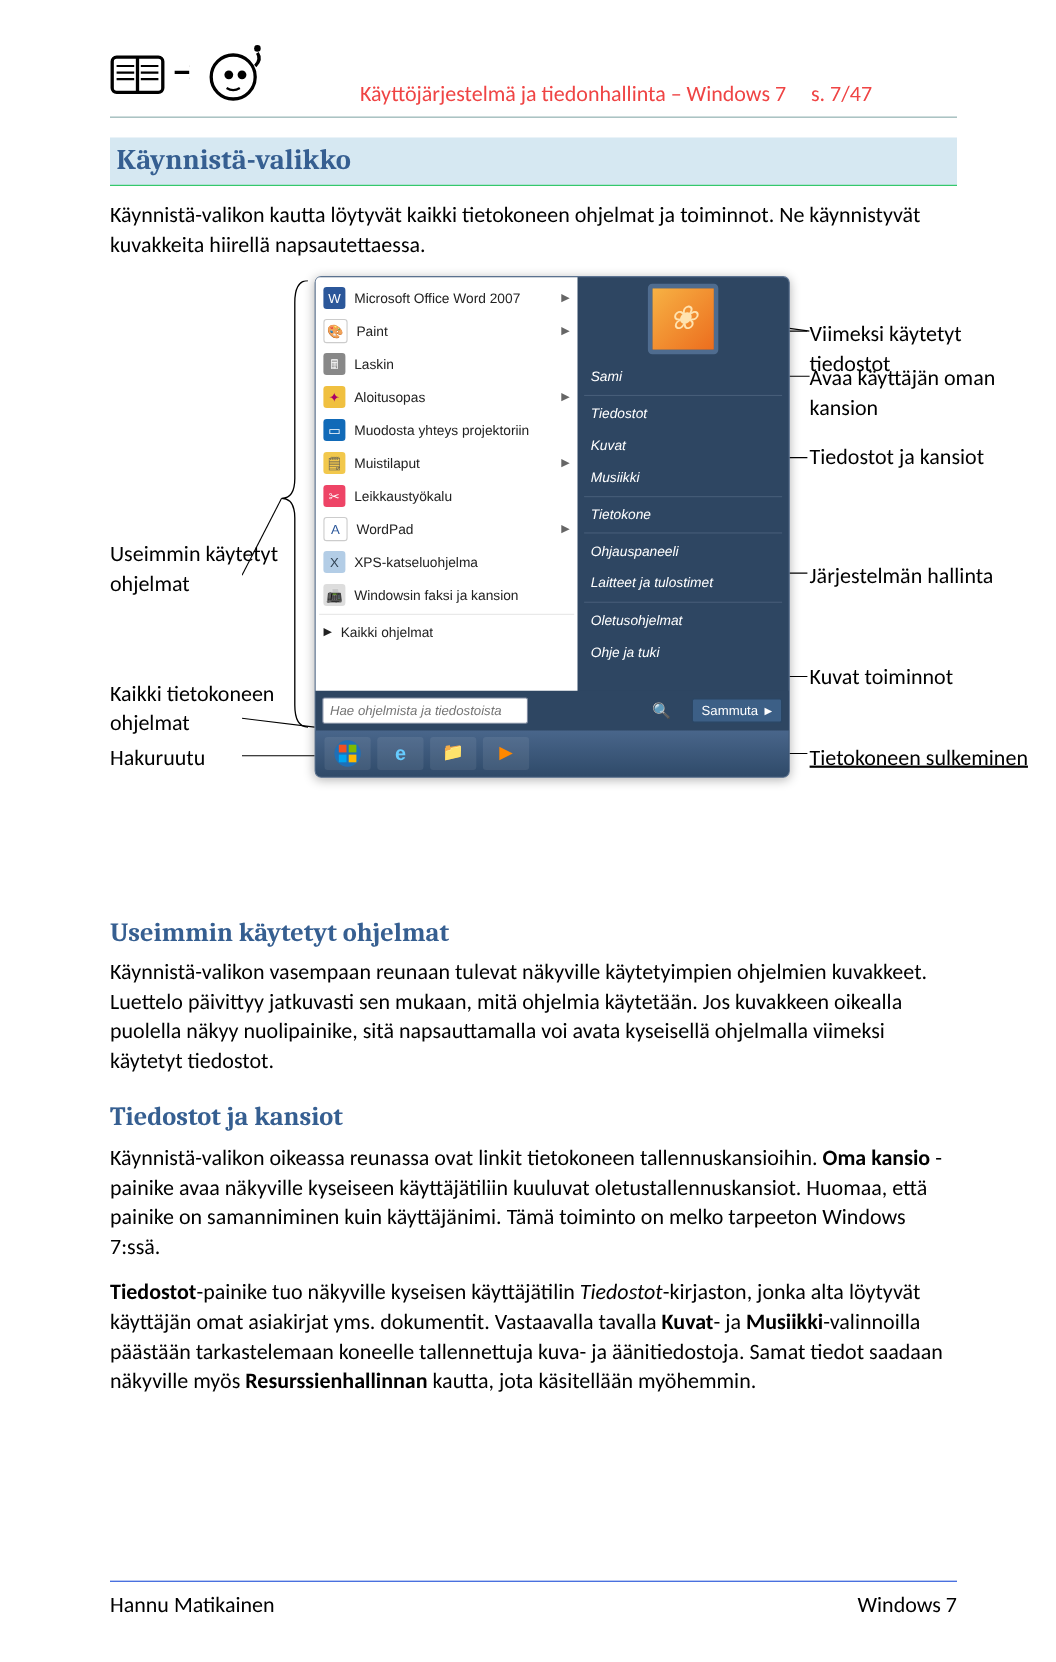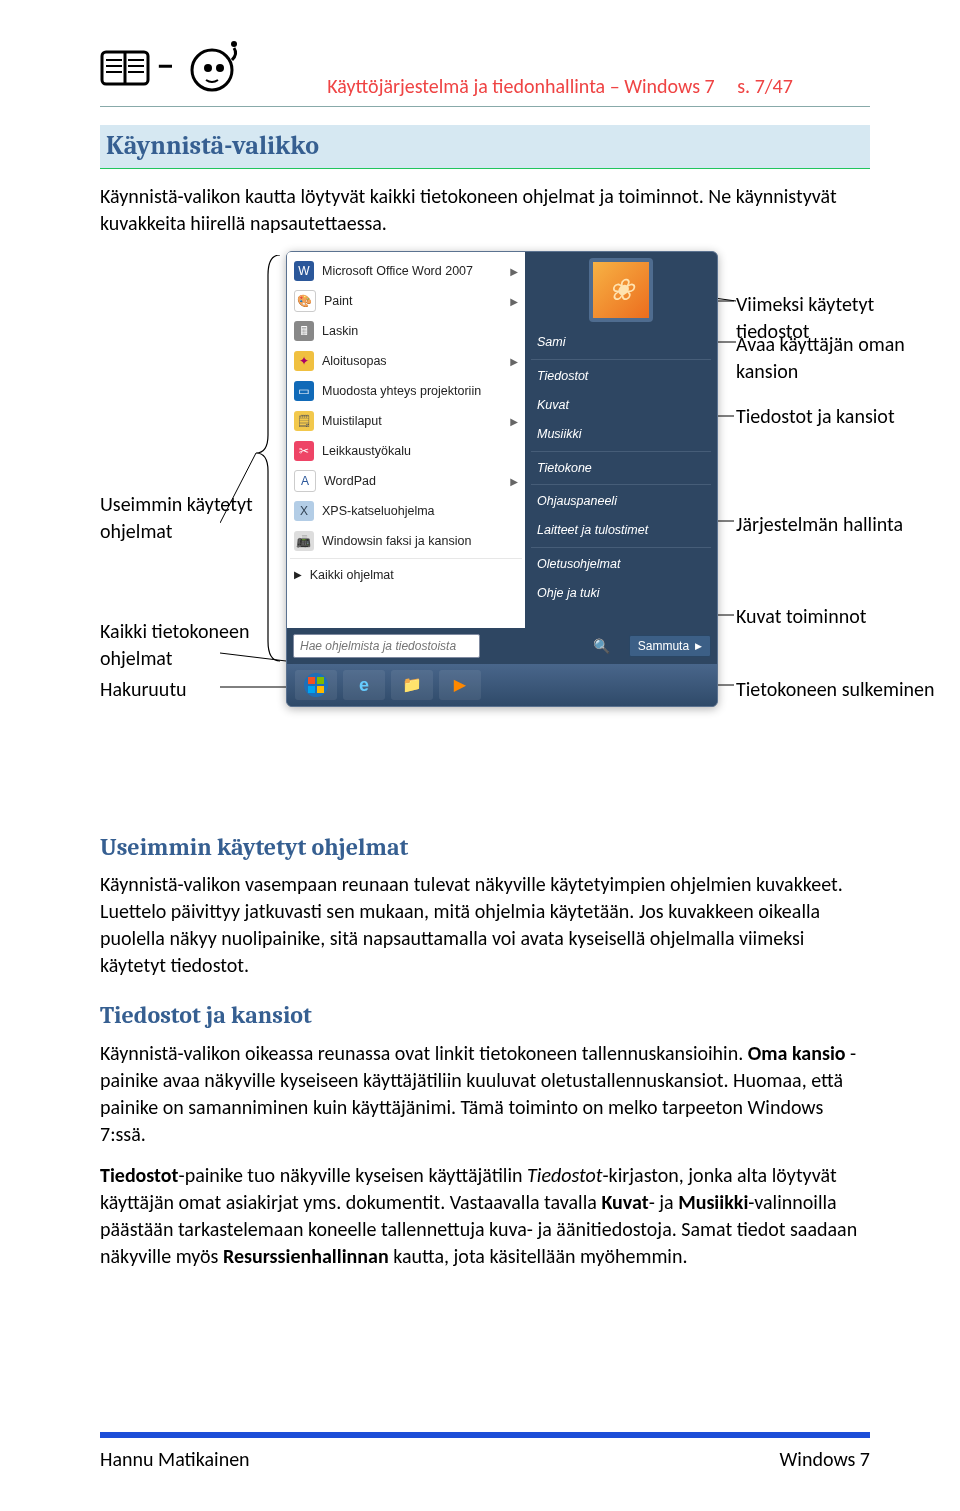--- a/index.html
+++ b/index.html
@@ -171,21 +171,21 @@
   }
   .anno-left { left: 0; width: 175px; }
   .anno-right { left: 636px; width: 210px; }
 
   
   .footer {
     position: absolute;
     bottom: 38px;
     left: 100px;
     right: 90px;
-    border-top: 6px solid #1d4ed8;
+    border-top: 1px solid #1d4ed8;
     padding-top: 8px;
     font-size: 20px;
     display: flex;
     justify-content: space-between;
   }
 
   
   .hdr-icon { width: 72px; height: 60px; }
 </style>
 </head>
@@ -234,21 +234,21 @@
       <line x1="0" y1="268" x2="36" y2="198" stroke="#000" stroke-width="1"></line>
       <line x1="0" y1="398" x2="66" y2="406" stroke="#000" stroke-width="1"></line>
       <line x1="0" y1="432" x2="66" y2="432" stroke="#000" stroke-width="1"></line>
     </svg>
 
     <div class="anno anno-right" style="top:40px;">Viimeksi käytetyt tiedostot</div>
     <div class="anno anno-right" style="top:80px;">Avaa käyttäjän oman kansion</div>
     <div class="anno anno-right" style="top:152px;">Tiedostot ja kansiot</div>
     <div class="anno anno-right" style="top:260px;">Järjestelmän hallinta</div>
     <div class="anno anno-right" style="top:352px;">Kuvat toiminnot</div>
-    <div class="anno anno-right" style="top:425px;">Tietokoneen sulkeminen</div>
+    <div class="anno anno-right" style="top:425px;text-decoration:underline;">Tietokoneen sulkeminen</div>
 
     <svg style="position:absolute; left:582px; top:0; width:60px; height:460px;">
 
       <path d="M0 120 Q10 120 10 130 V155 Q10 165 20 165 Q10 165 10 175 V200 Q10 210 0 210" fill="none" stroke="#000" stroke-width="1.2"></path>
       <path d="M0 226 Q10 226 10 236 V260 Q10 270 20 270 Q10 270 10 280 V306 Q10 316 0 316" fill="none" stroke="#000" stroke-width="1.2"></path>
       <path d="M0 338 Q10 338 10 346 V356 Q10 364 20 364 Q10 364 10 372 V382 Q10 390 0 390" fill="none" stroke="#000" stroke-width="1.2"></path>
 
       <line x1="0" y1="50" x2="52" y2="50" stroke="#000" stroke-width="1"></line>
       <path d="M20 165 L52 165" stroke="#000" stroke-width="1"></path>
       <path d="M20 270 L52 270" stroke="#000" stroke-width="1"></path>

